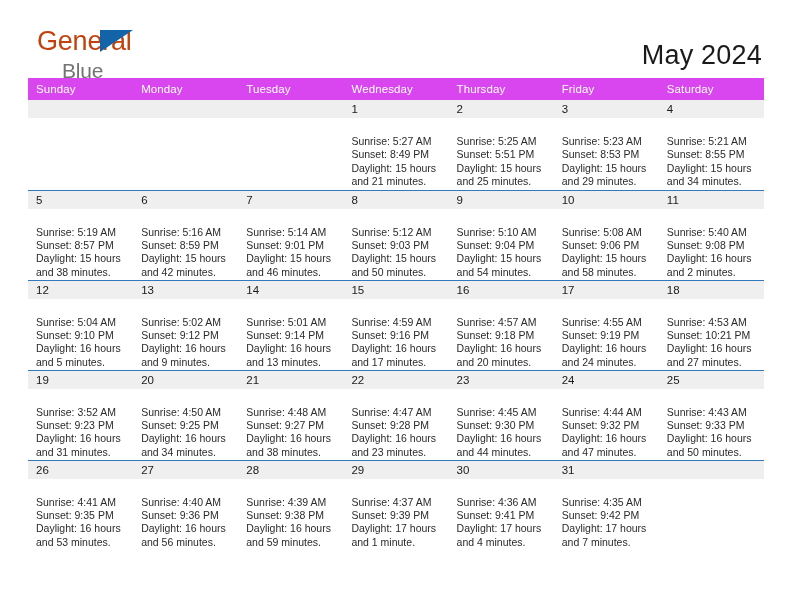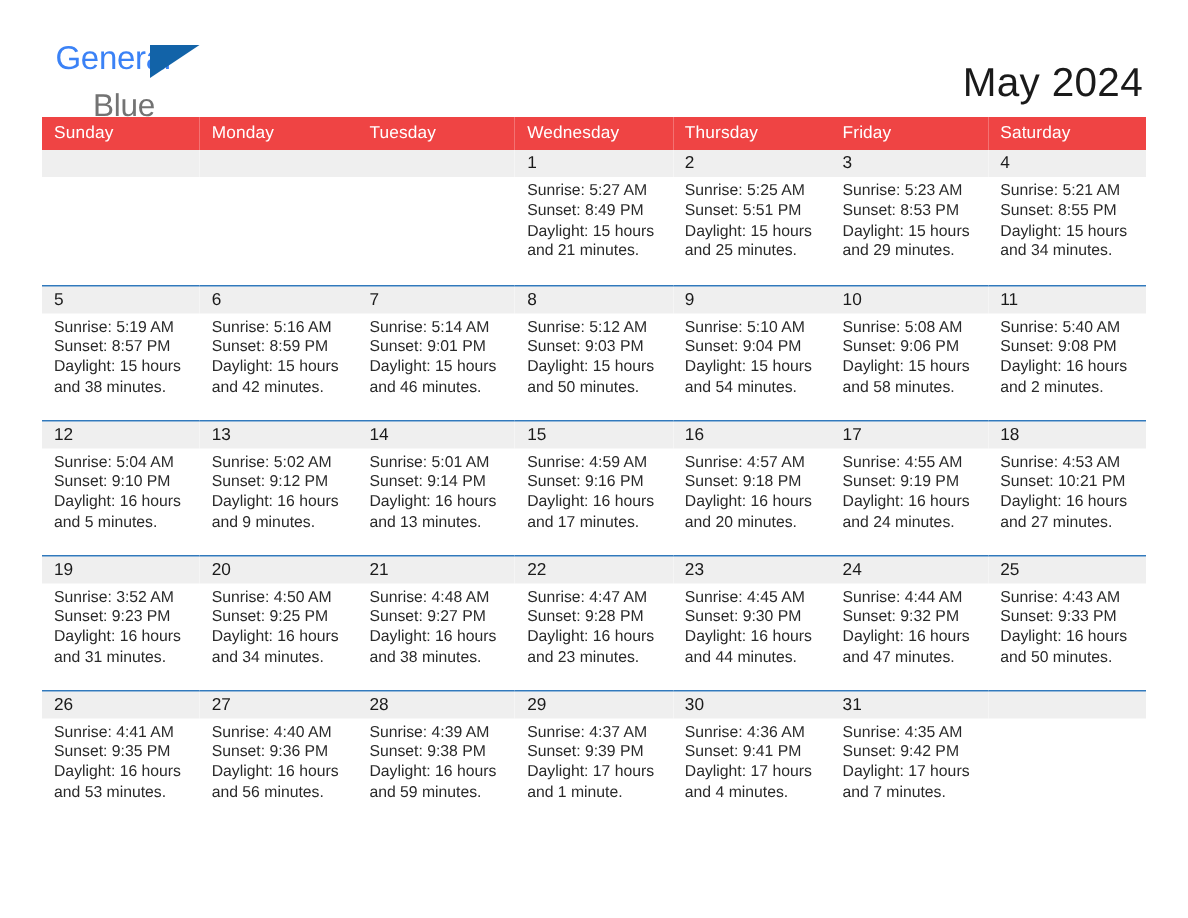--- a/index.html
+++ b/index.html
@@ -34,23 +34,23 @@
   .brand {
     position: relative;
     width: 120px;
     height: 48px;
     flex: 0 0 auto;
   }
   .brand-general {
     position: absolute;
     left: 9px;
     top: 0px;
-    font-size: 22px;
+    font-size: 27px;
     letter-spacing: -0.2px;
-    color: #3b82f6;
+    color: #c2410c;
     line-height: 1;
   }
   .brand-blue {
     position: absolute;
     left: 34px;
     top: 32px;
     font-size: 21px;
     letter-spacing: -0.2px;
     color: #737373;
     line-height: 1;
@@ -86,21 +86,21 @@
   }
 
   
   .calendar {
     width: 736px;
     margin-top: 4px;
     border-collapse: collapse;
     table-layout: fixed;
   }
   .calendar th {
-    background: #ef4444;
+    background: #d946ef;
     color: #ffffff;
     font-weight: normal;
     font-size: 11.5px;
     text-align: left;
     padding: 5px 0 5px 8px;
     height: 19px;
     box-sizing: border-box;
     letter-spacing: 0.1px;
   }
   .calendar td {
@@ -121,21 +121,21 @@
     color: #1a1a1a;
     padding: 3px 0 3px 8px;
     height: 18px;
     box-sizing: border-box;
     line-height: 12px;
   }
   .cell-empty .daynum {
     background: #efefef;
   }
   .details {
-    padding: 3px 7px 0 8px;
+    padding: 17px 7px 0 8px;
     font-size: 10.5px;
     line-height: 13.4px;
     color: #2a2a2a;
   }
   .details div {
     white-space: nowrap;
   }
 </style>
 </head>
 <body>

